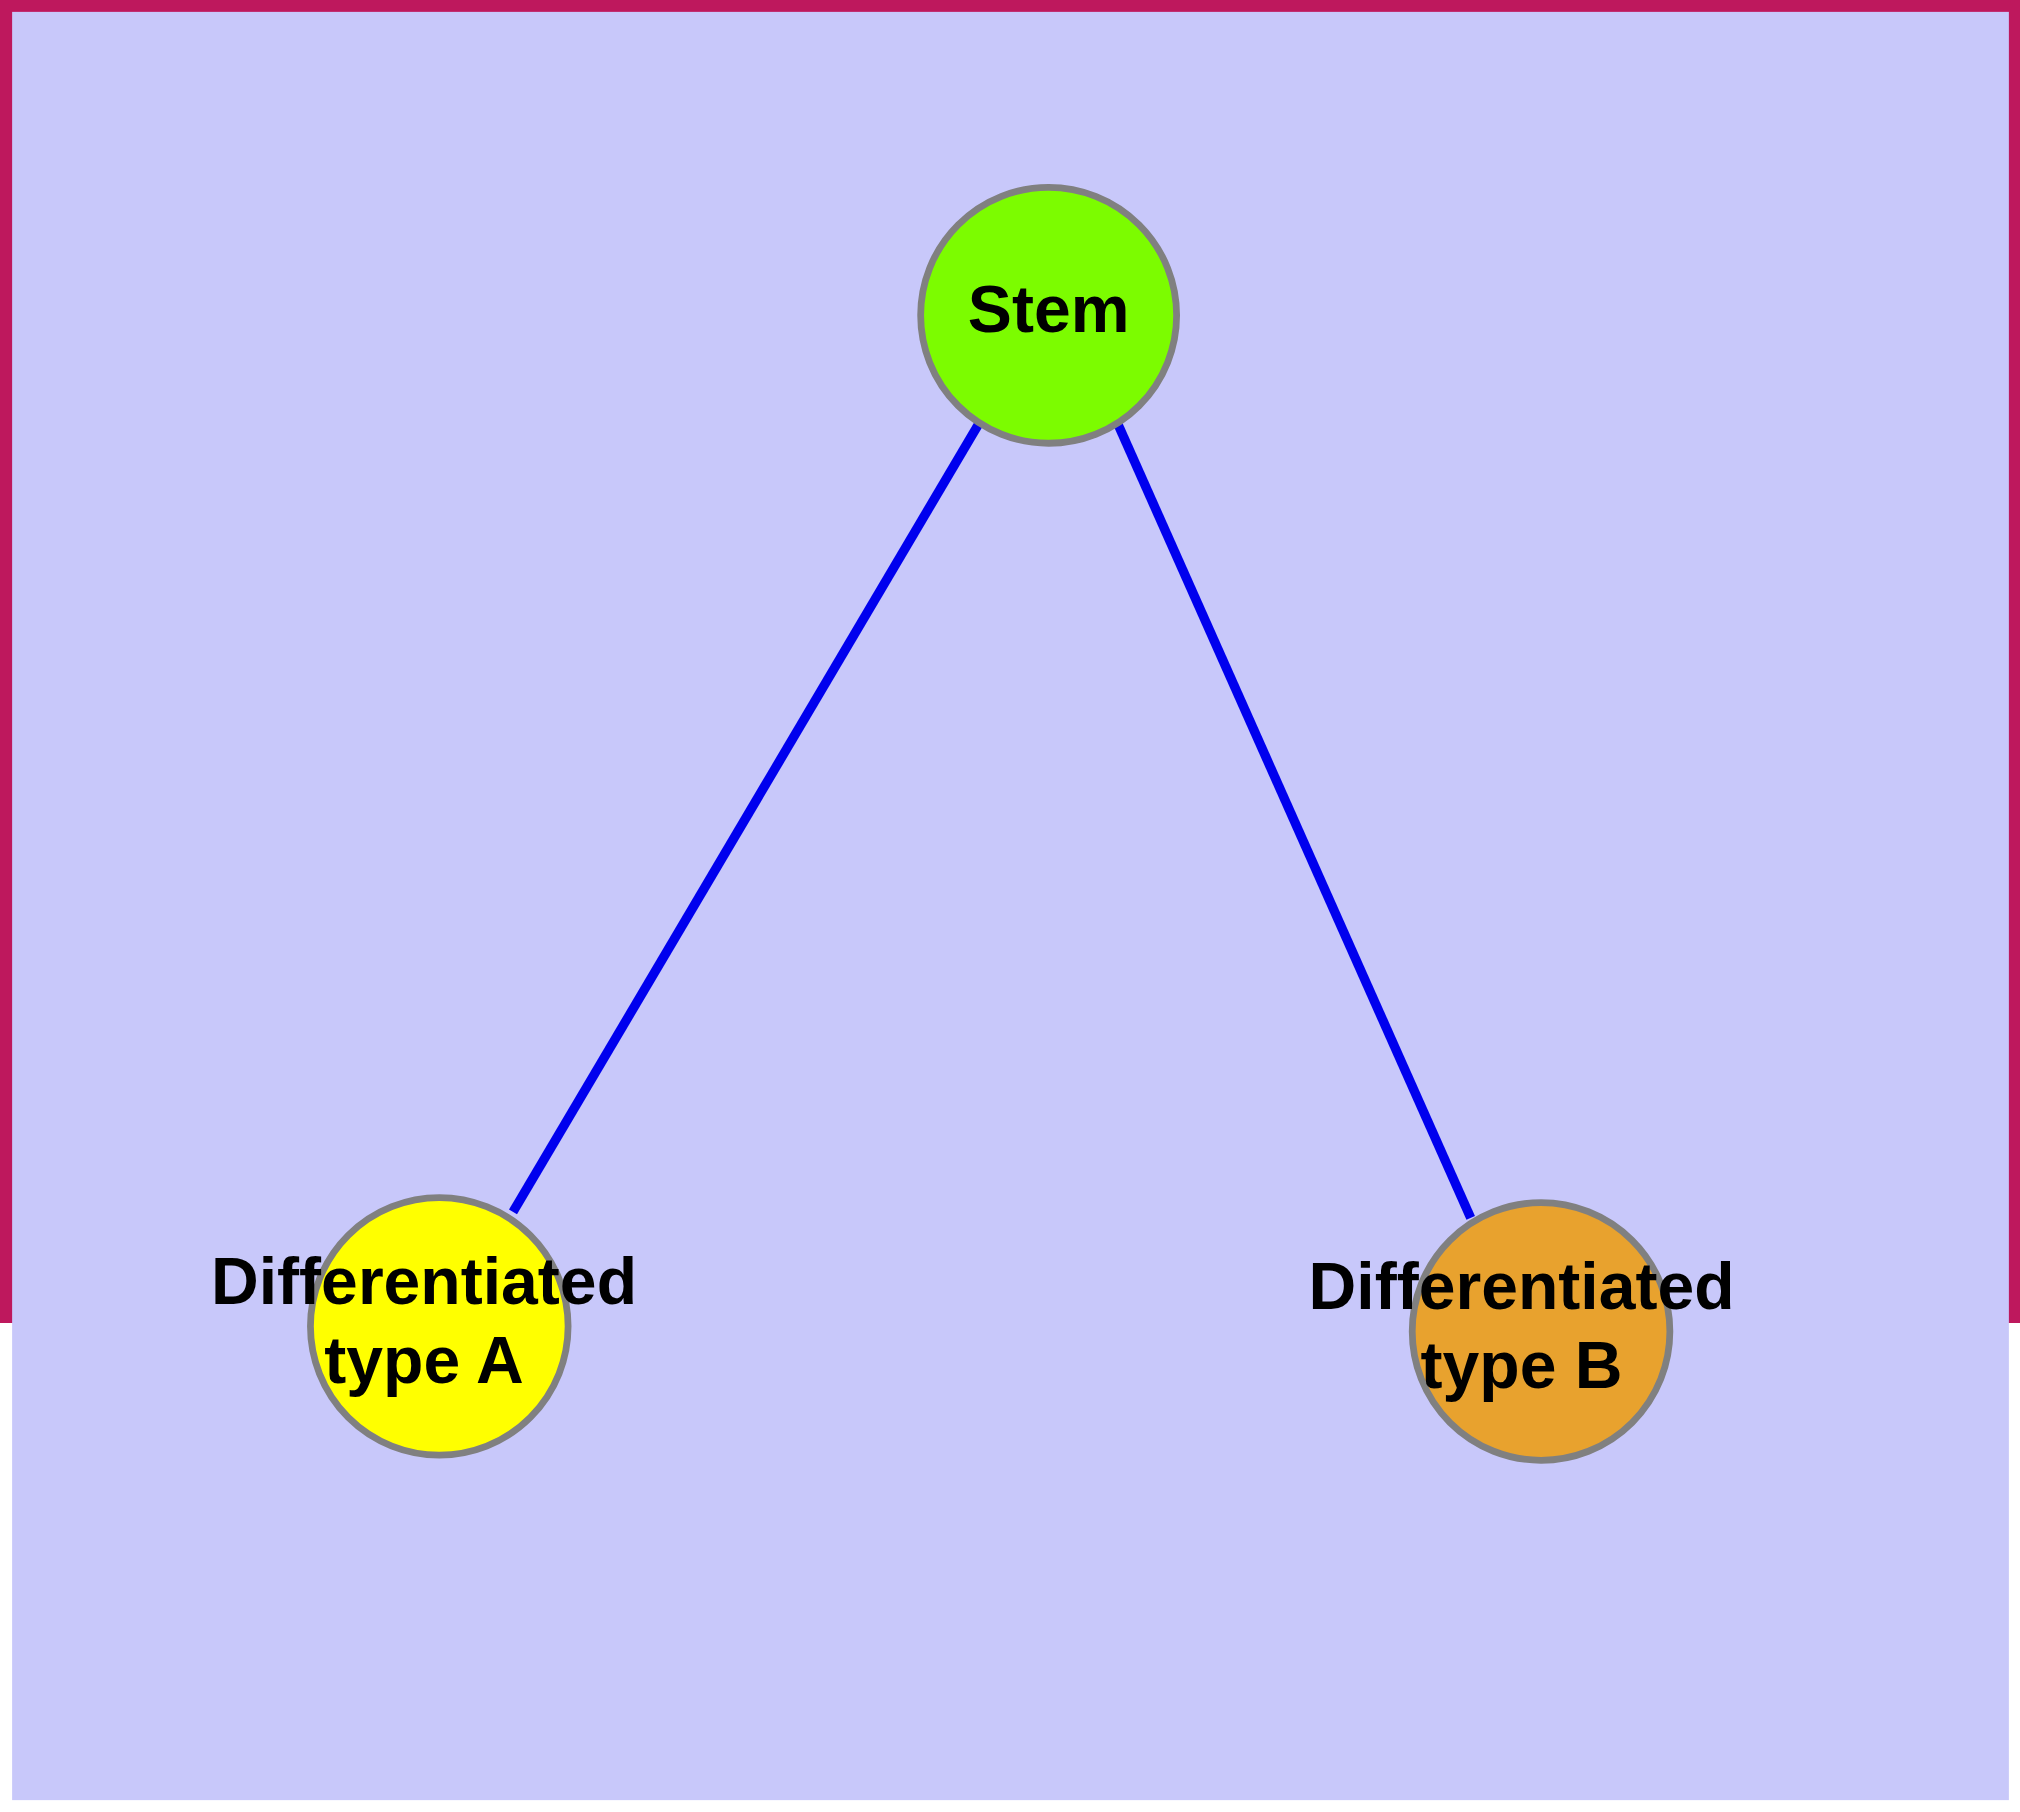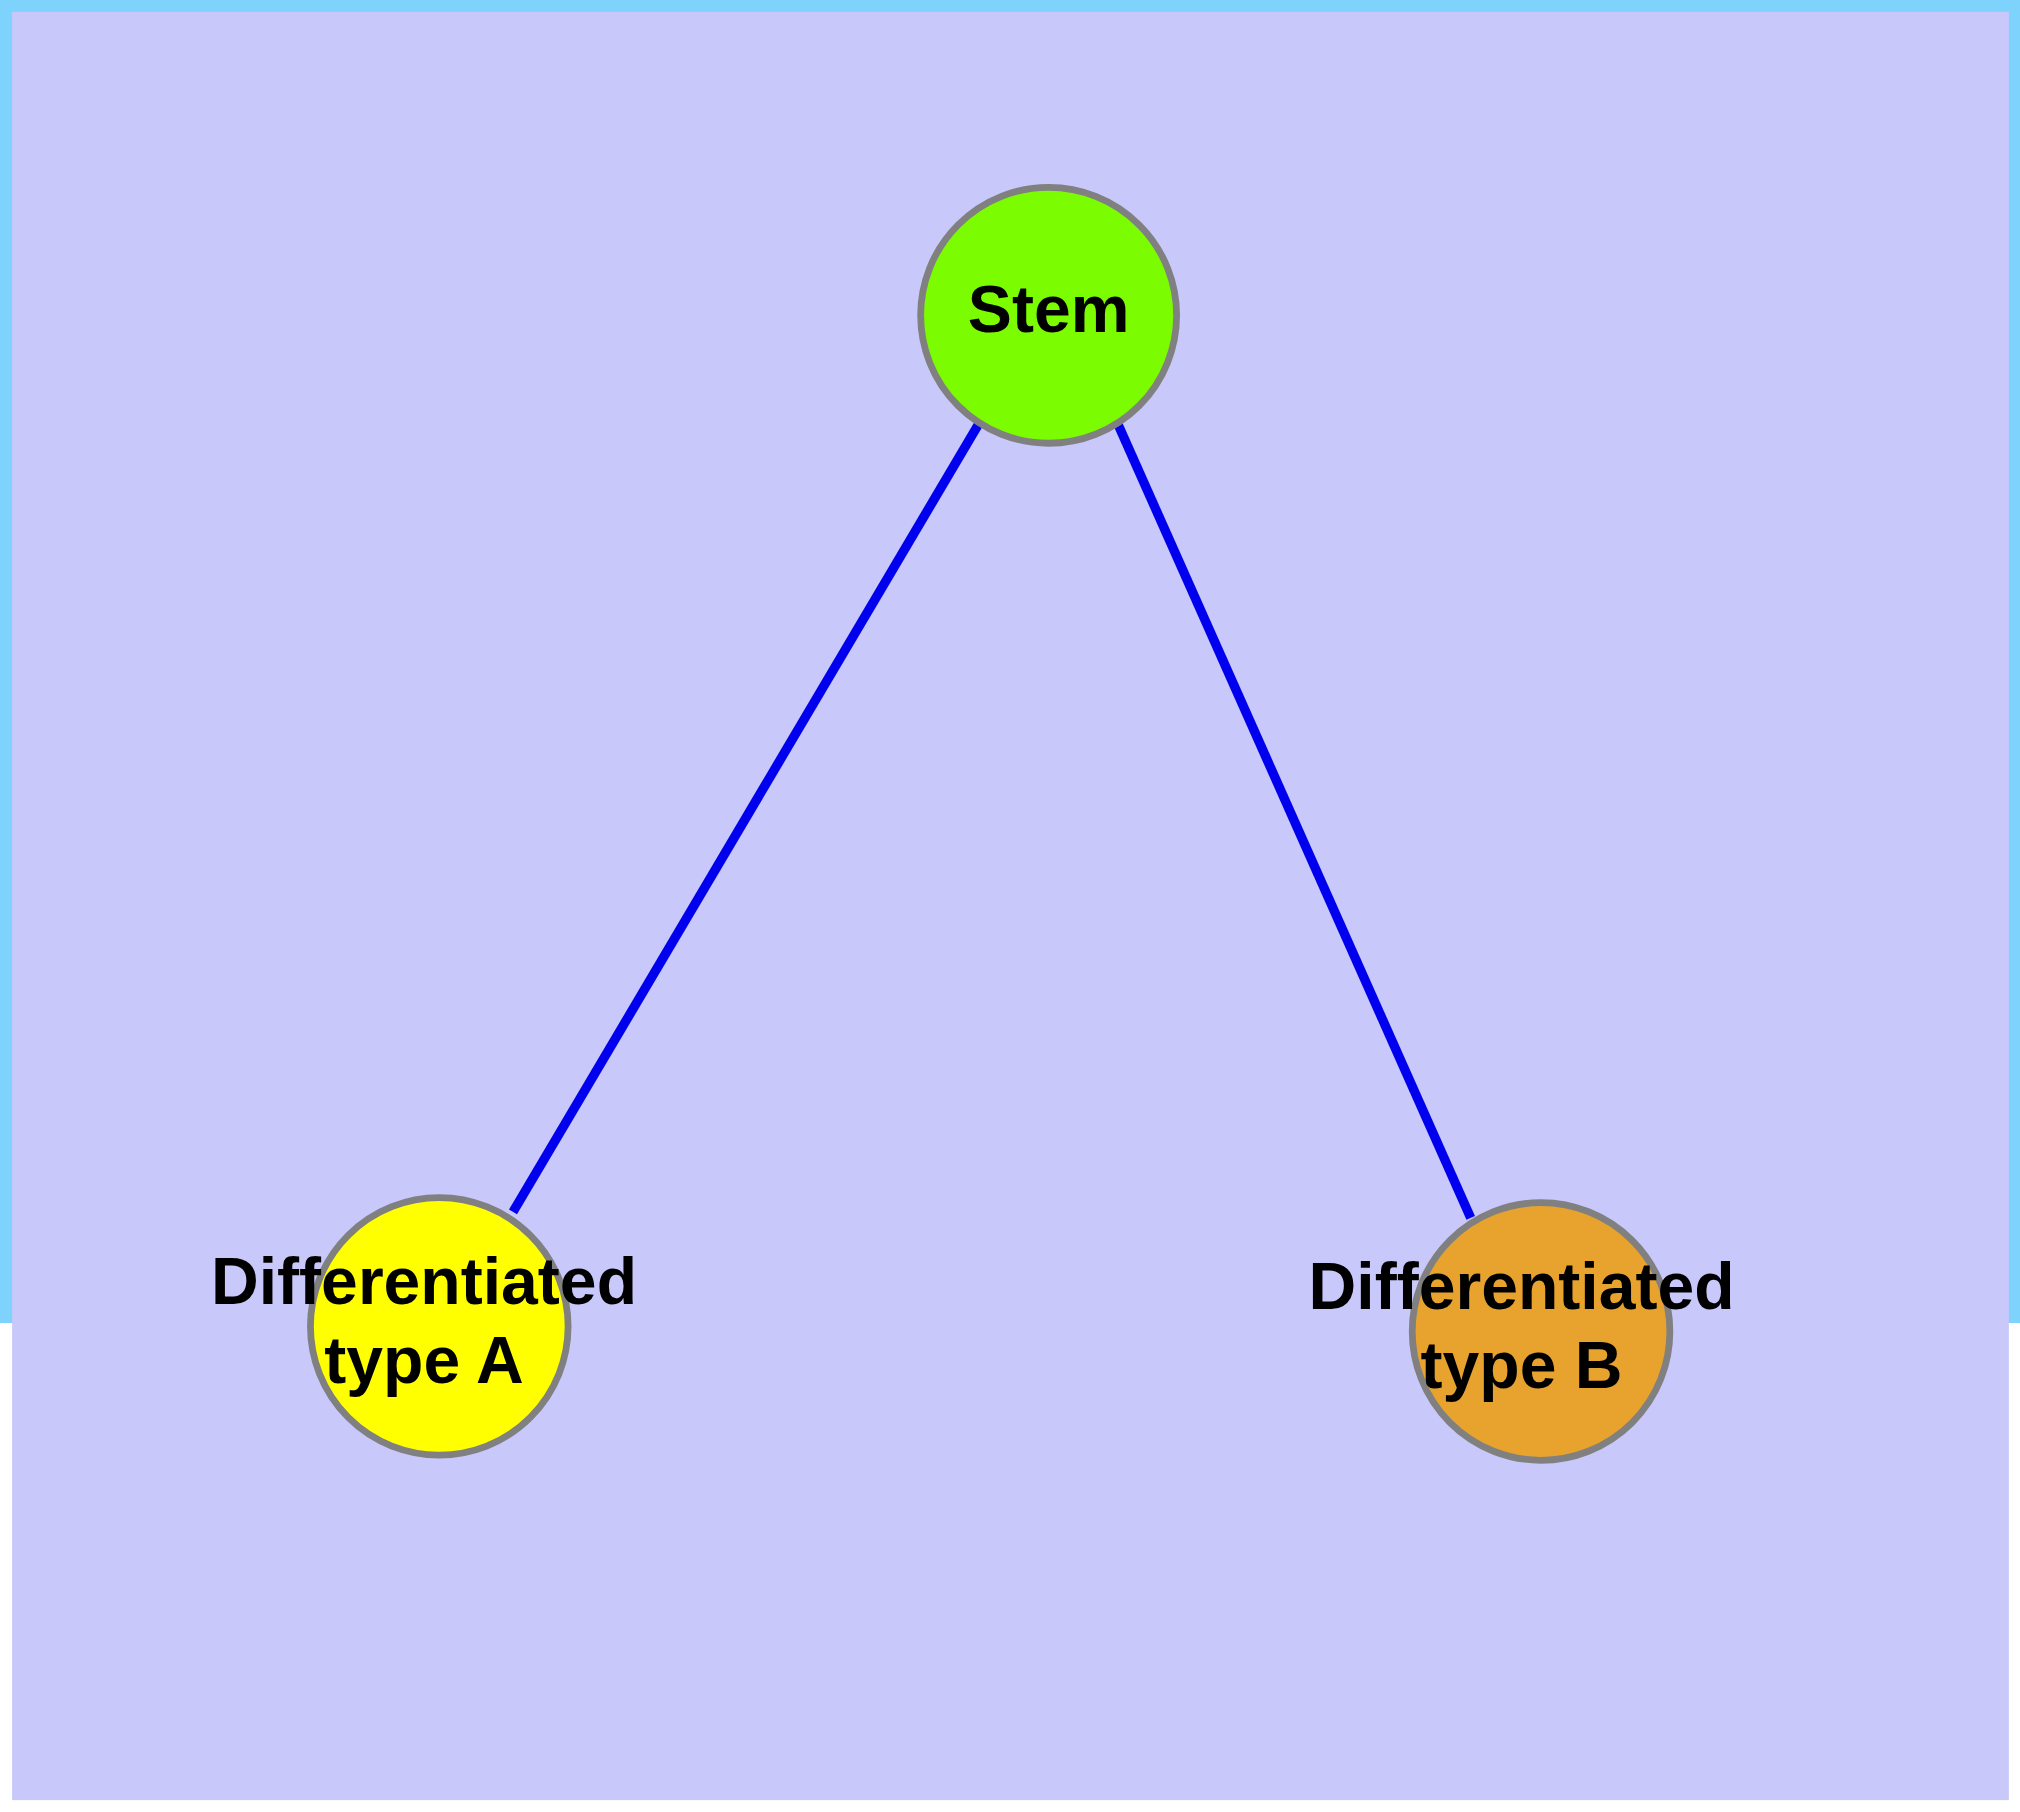--- a/index.html
+++ b/index.html
@@ -11,21 +11,21 @@
   body {
     width: 2021px;
     height: 1812px;
     overflow: hidden;
     font-family: "Liberation Sans", "DejaVu Sans", sans-serif;
   }
   #canvas {
     position: relative;
     width: 2021px;
     height: 1323px;
-    background: #7dd3fc;
+    background: #be185d;
   }
   #graph-svg {
     position: absolute;
     top: 0;
     left: 0;
     width: 2021px;
     height: 1812px;
     display: block;
   }
   .node-label {

